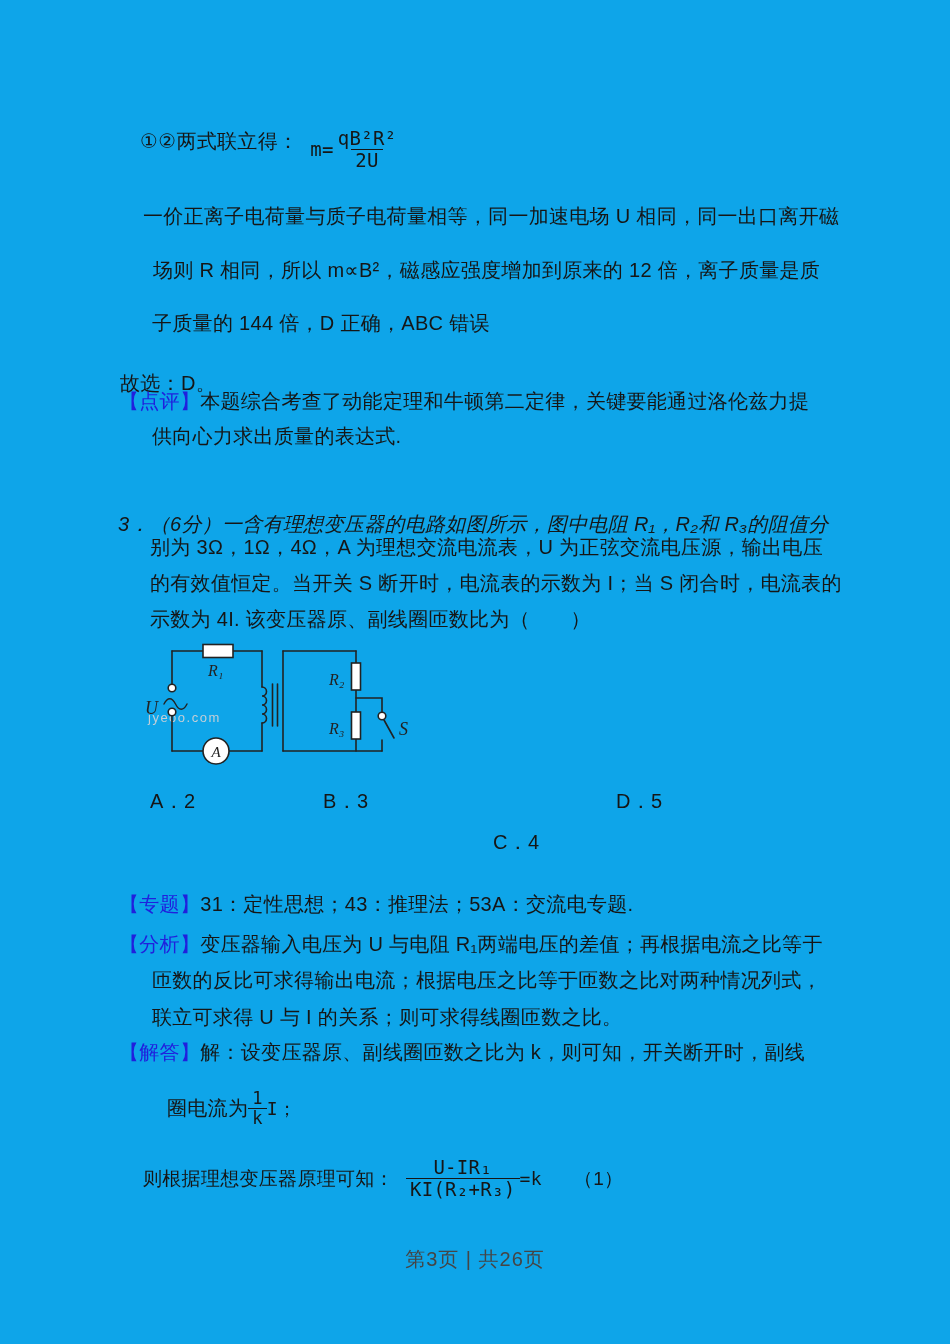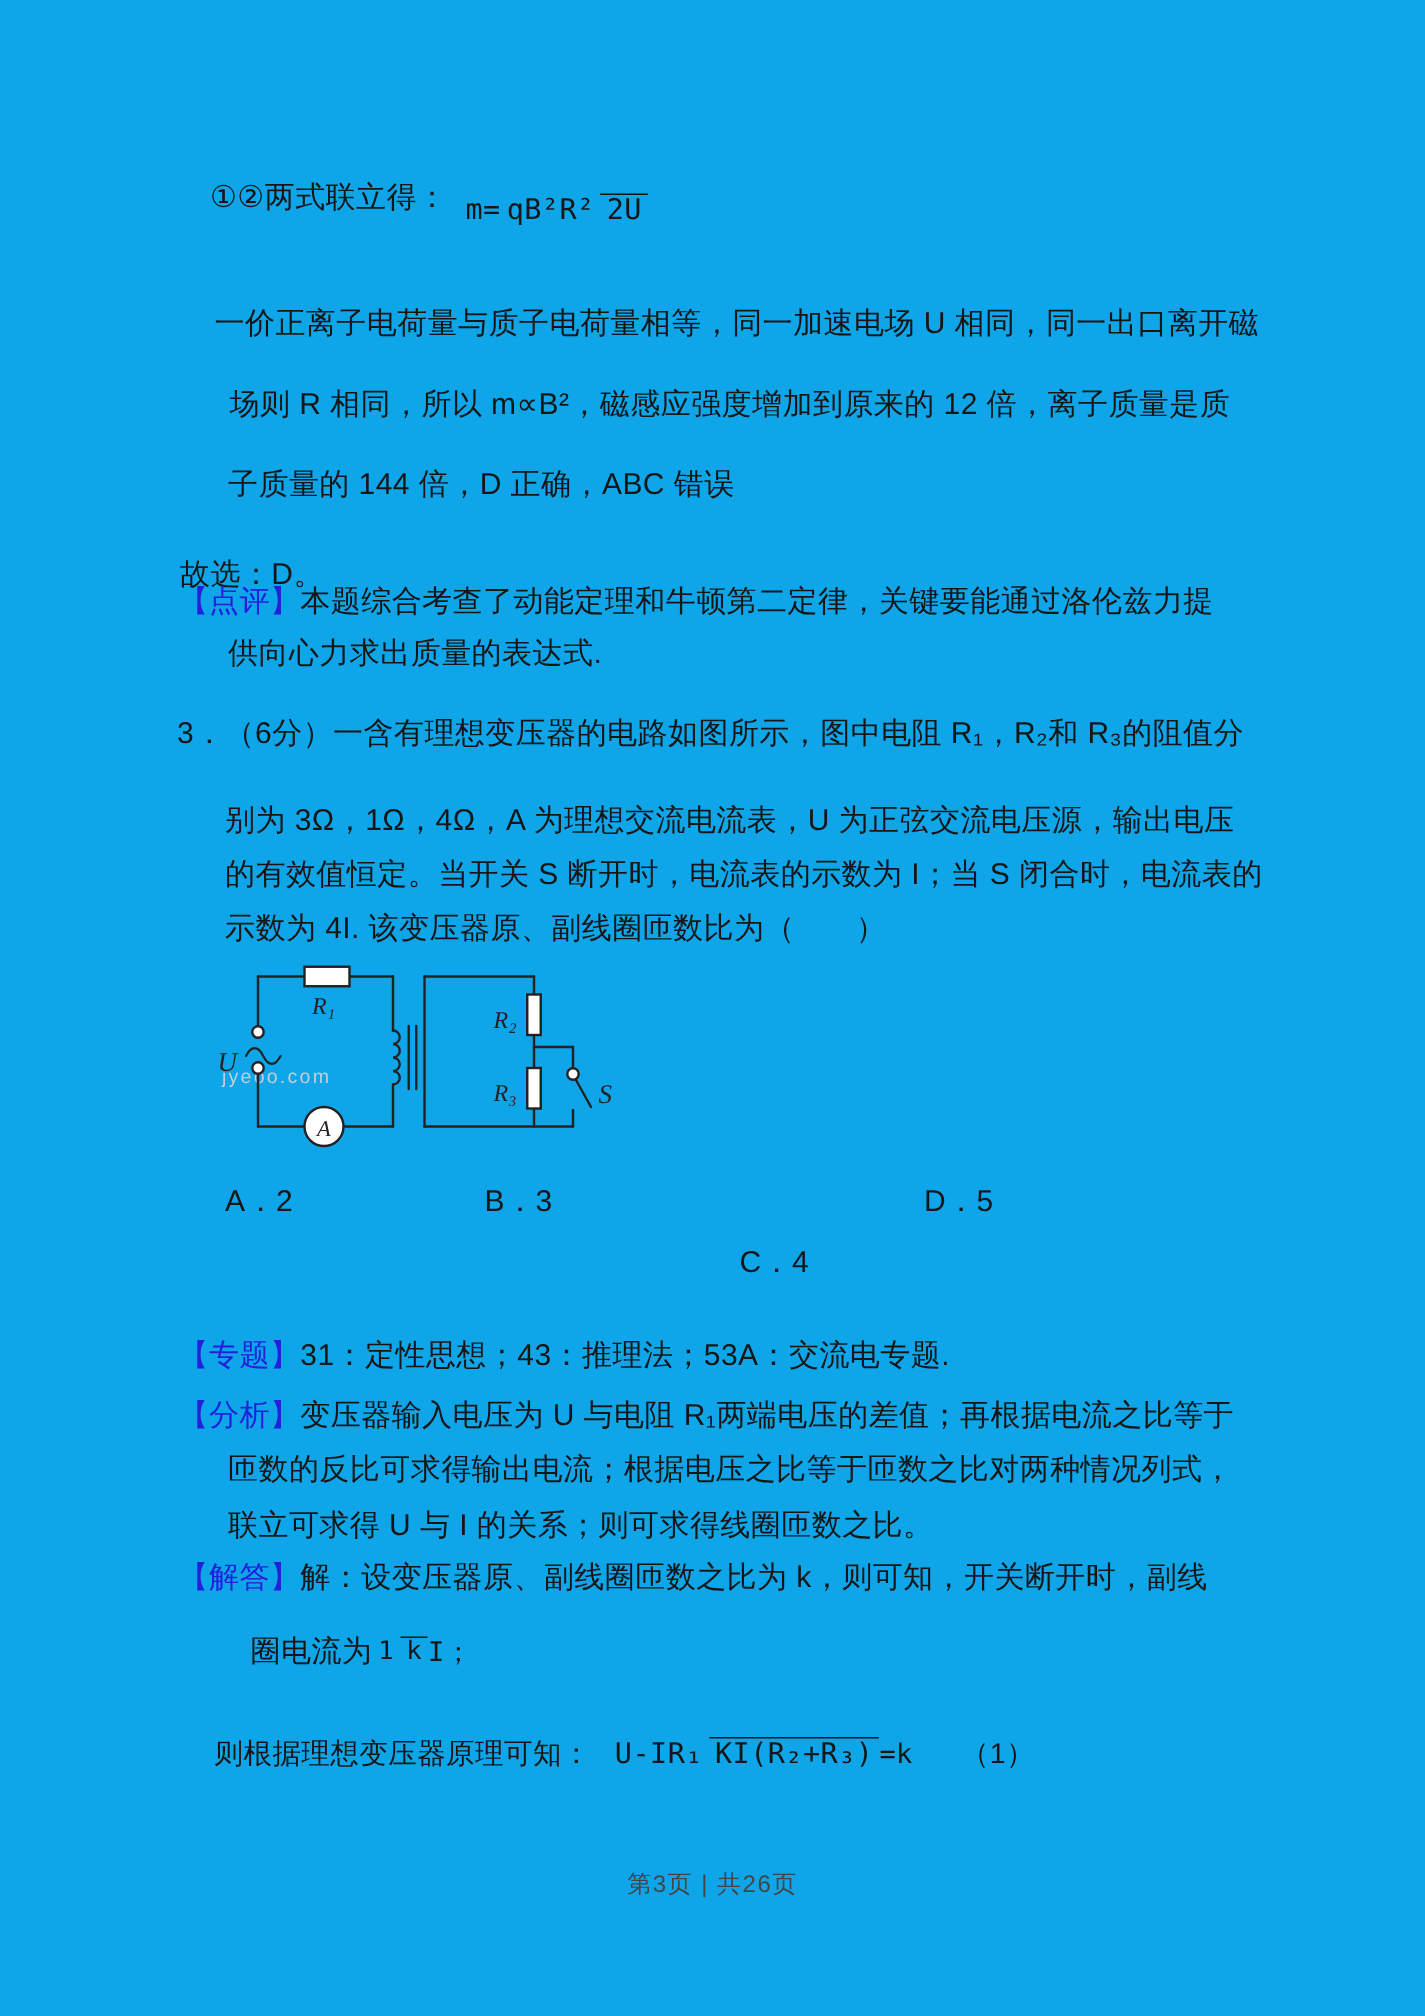--- a/index.html
+++ b/index.html
@@ -8,27 +8,27 @@
     font-family:"Liberation Sans","DejaVu Sans",sans-serif;
     color:#161616;overflow:hidden;
   }
   .line{
     position:absolute;white-space:nowrap;font-size:20px;line-height:25px;
     letter-spacing:0.3px;
   }
   .blue{color:#2020dd;}
   .mono{font-family:"DejaVu Sans Mono","Liberation Mono",monospace;}
   .formula-row{display:flex;align-items:center;}
-  .frac{display:inline-flex;flex-direction:row;align-items:center;line-height:1.12;}
+  .frac{display:inline-flex;flex-direction:column;align-items:center;line-height:1.12;}
   .frac .num{padding:0 4px;}
   .frac .den{border-top:1.6px solid #161616;padding:0 4px;}
   .raise{position:relative;top:-8px;}
   .footer{
     position:absolute;left:0;top:1246px;width:950px;text-align:center;
-    font-size:16px;color:#454545;letter-spacing:1px;
+    font-size:20px;color:#454545;letter-spacing:1px;
   }
   .circuit-label{font-family:"Liberation Serif","DejaVu Serif",serif;font-style:italic;}
 </style>
 </head>
 <body>
 
 <div class="page">
 
   <div class="line formula-row" style="left:140px;top:128px;">
     <span class="raise">①②两式联立得：</span>
@@ -43,21 +43,21 @@
   <div class="line" style="left:153px;top:258px;">场则 R 相同，所以 m∝B²，磁感应强度增加到原来的 12 倍，离子质量是质</div>
   <div class="line" style="left:152px;top:311px;">子质量的 144 倍，D 正确，ABC 错误</div>
 
   <div class="line" style="left:120px;top:371px;">故选：D。</div>
 
   <div class="line" style="left:152px;top:424px;">供向心力求出质量的表达式.</div>
   <div class="line" style="left:119px;top:389px;">
     <span class="blue">【点评】</span><span>本题综合考查了动能定理和牛顿第二定律，关键要能通过洛伦兹力提</span>
   </div>
 
-  <div class="line" style="left:118px;top:477px;">3．（6分）一含有理想变压器的电路如图所示，图中电阻 R₁，R₂和 R₃的阻值分</div>
+  <div class="line" style="left:118px;top:512px;font-style:italic;">3．（6分）一含有理想变压器的电路如图所示，图中电阻 R₁，R₂和 R₃的阻值分</div>
   <div class="line" style="left:150px;top:535px;">别为 3Ω，1Ω，4Ω，A 为理想交流电流表，U 为正弦交流电压源，输出电压</div>
   <div class="line" style="left:150px;top:571px;">的有效值恒定。当开关 S 断开时，电流表的示数为 I；当 S 闭合时，电流表的</div>
   <div class="line" style="left:150px;top:607px;">示数为 4I. 该变压器原、副线圈匝数比为（　　）</div>
 
   <svg style="position:absolute;left:140px;top:638px;" width="275" height="130" viewBox="140 638 275 130">
 
     <text x="148" y="722" font-size="13" fill="#c3ced6" letter-spacing="1.5">jyeoo.com</text>
     <g stroke="#222" stroke-width="1.6" fill="none" stroke-linecap="round">
 
       <path d="M172,651 H262"></path>

